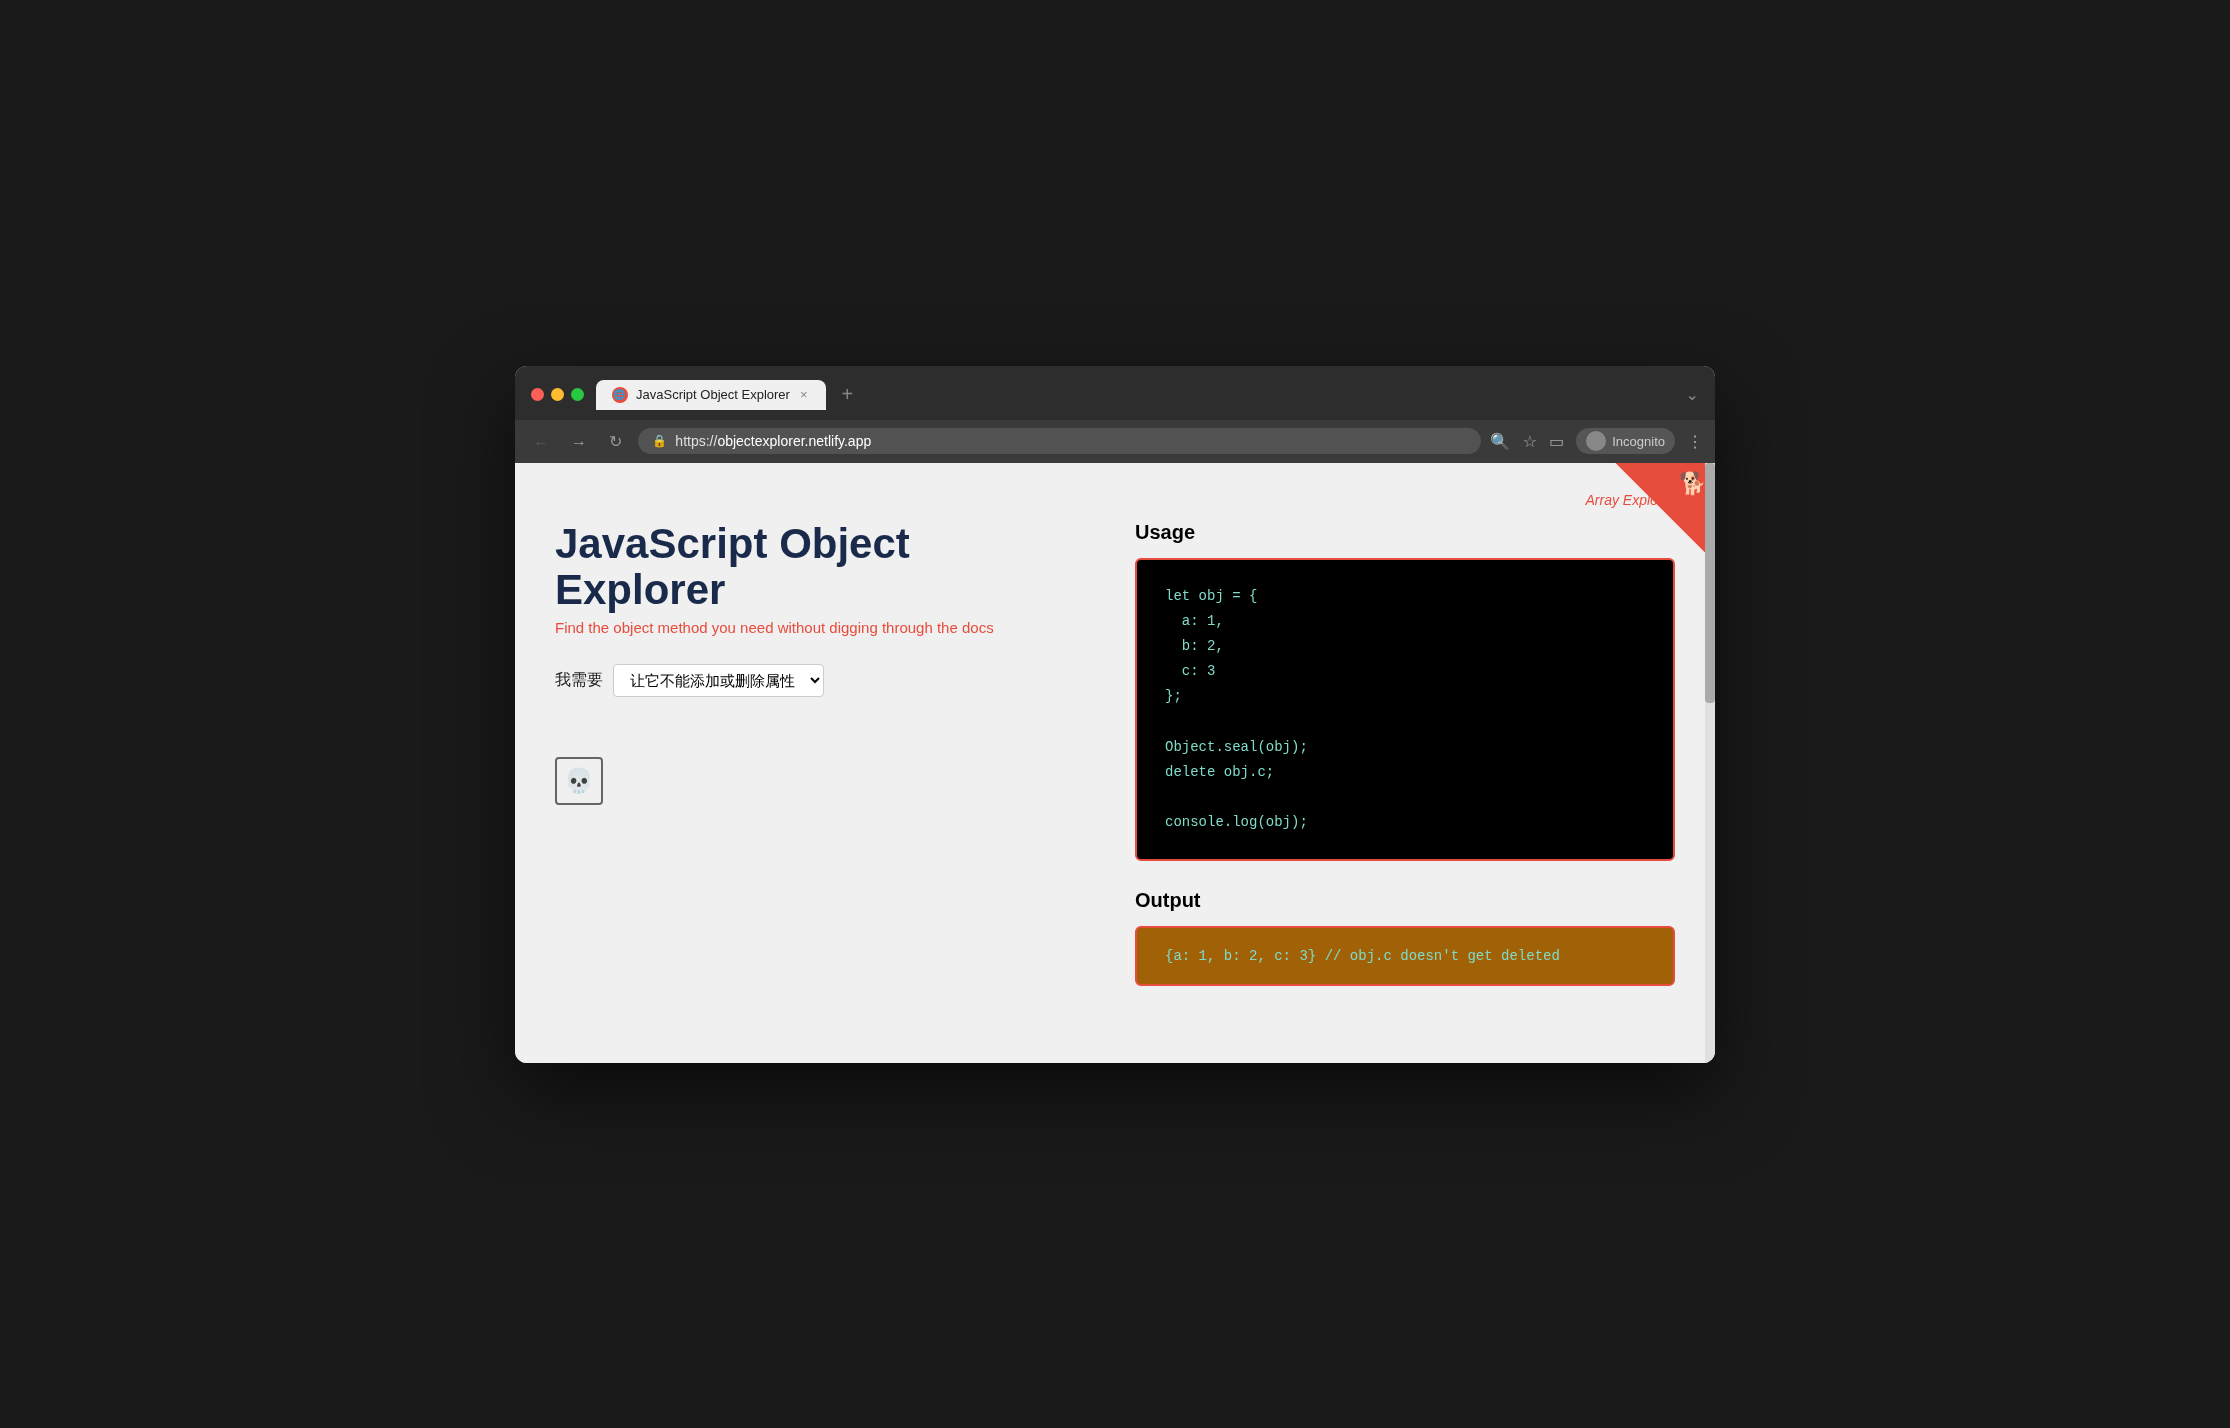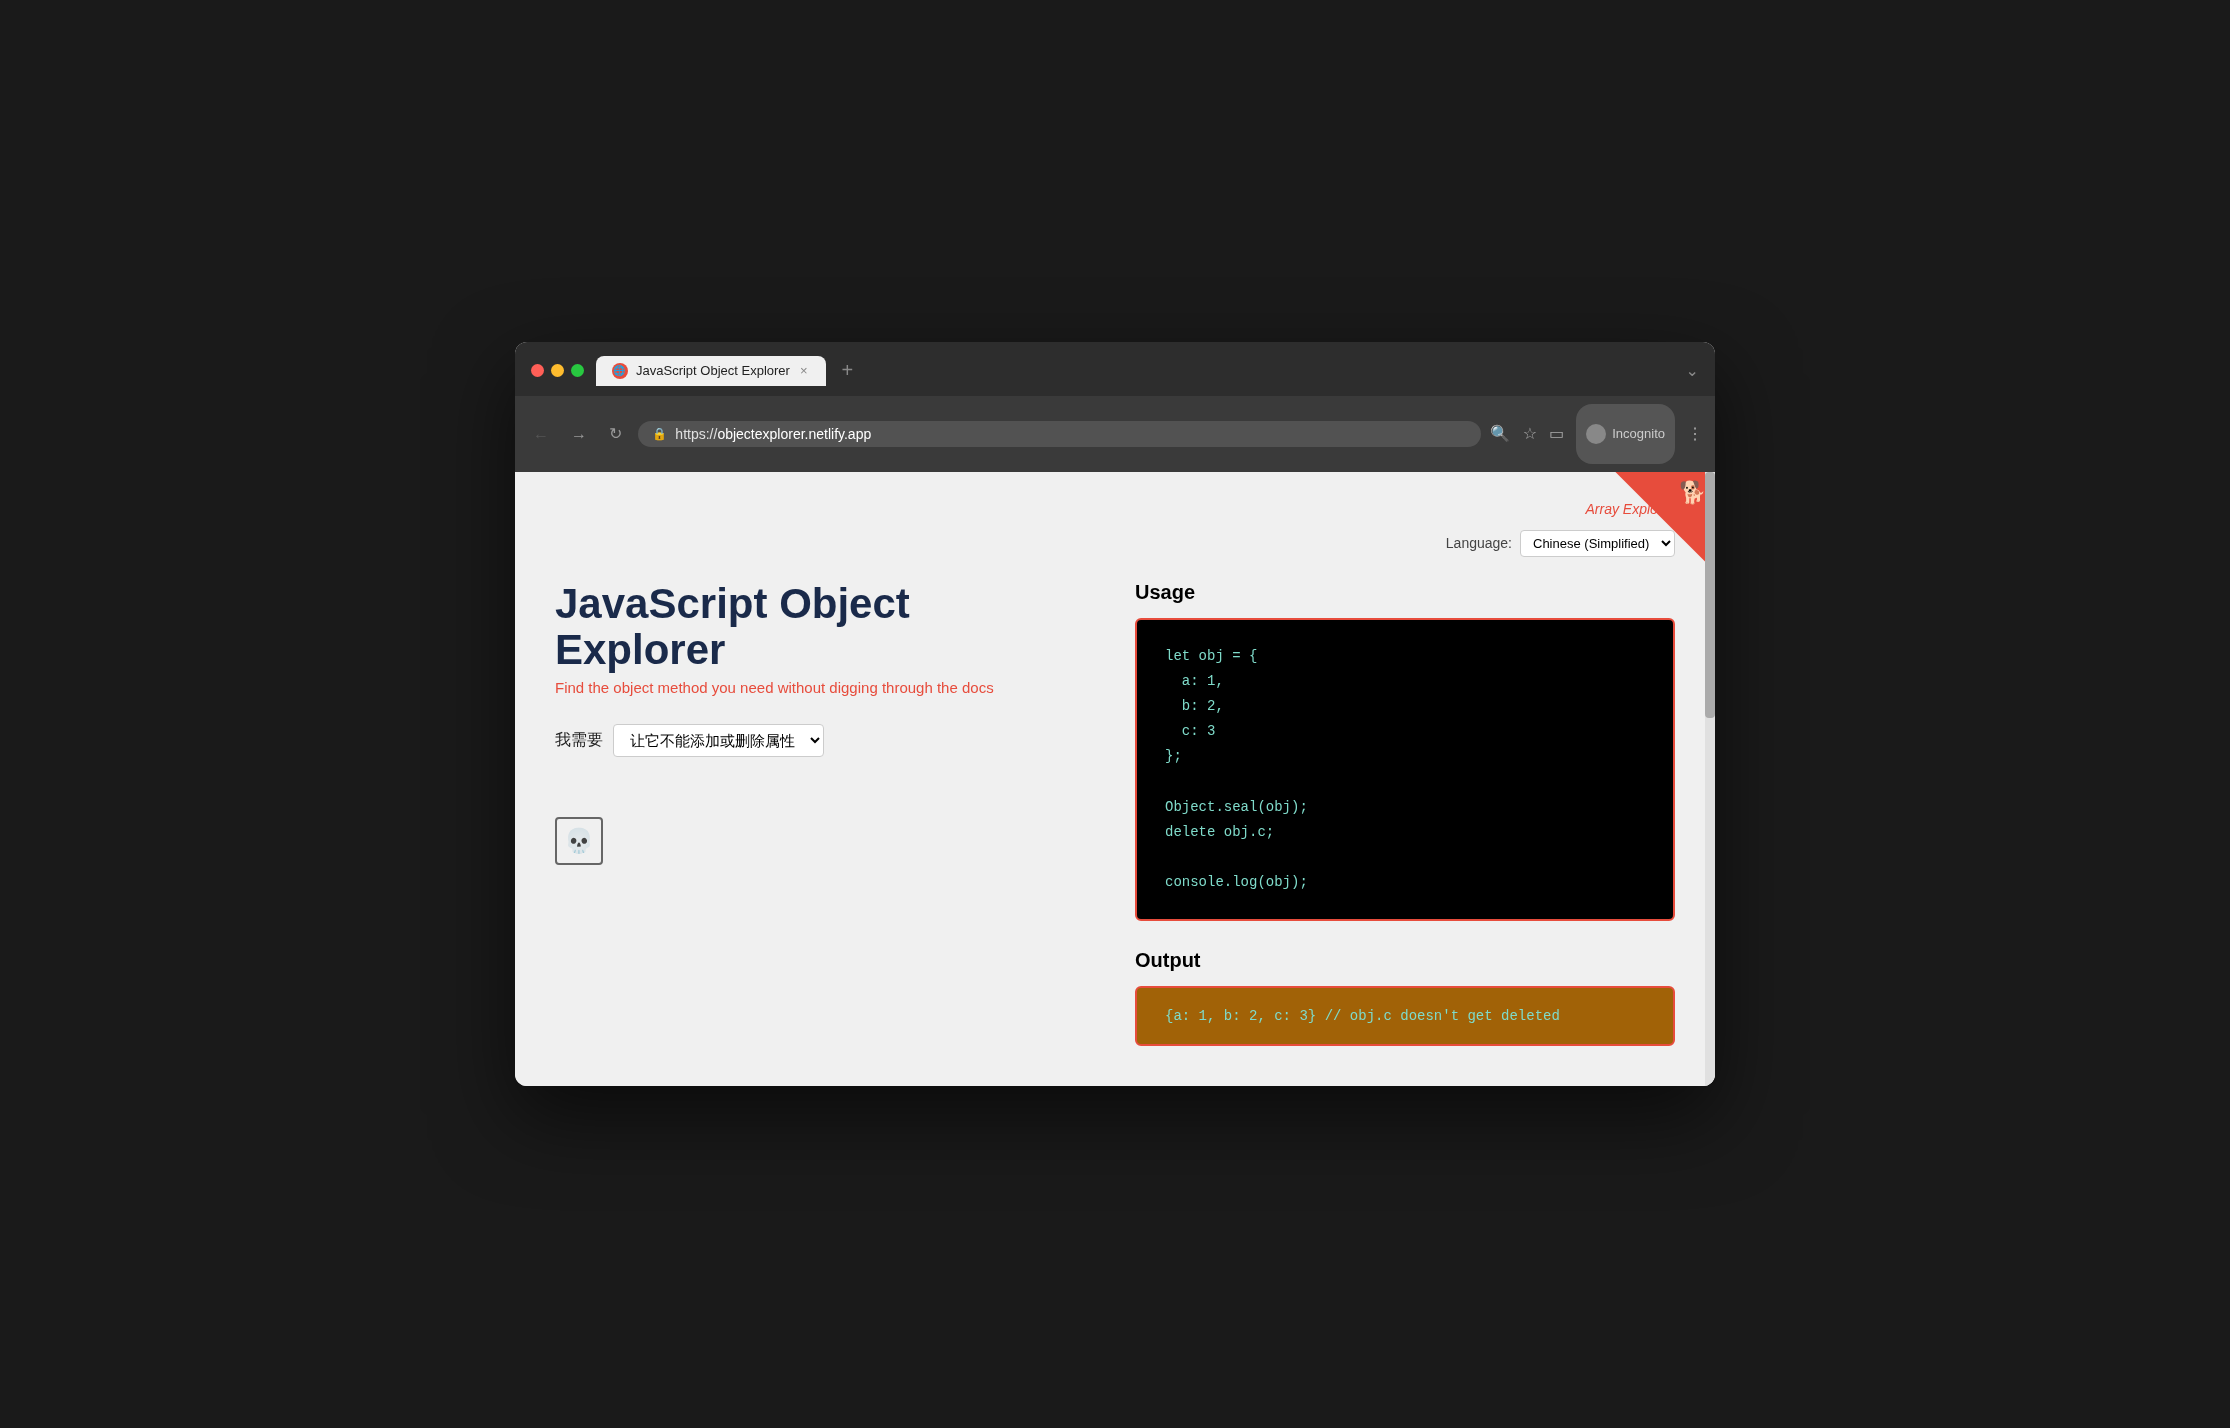--- a/index.html
+++ b/index.html
@@ -156,21 +156,21 @@
       font-size: 16px;
       cursor: pointer;
     }
 
     .incognito-badge {
       display: flex;
       align-items: center;
       gap: 6px;
       background: #555;
       border-radius: 16px;
-      padding: 20px 10px;
+      padding: 3px 10px;
       color: #ccc;
       font-size: 13px;
     }
 
     .incognito-avatar {
       width: 20px;
       height: 20px;
       background: #888;
       border-radius: 50%;
     }
@@ -445,27 +445,20 @@
     <div class="corner-ribbon">
       <div class="corner-ribbon-inner">
         <span class="ribbon-dog">🐕</span>
       </div>
     </div>
 
     <div class="top-links">
       <a class="array-explorer-link">Array Explorer</a>
     </div>
 
-    <div class="language-selector">
-      <span>Language:</span>
-      <select class="language-select">
-        <option>Chinese (Simplified)</option>
-        <option>English</option>
-      </select>
-    </div>
 
     <div class="main-layout">
 
       <div class="left-panel">
         <h1 class="page-title">JavaScript Object Explorer</h1>
         <p class="page-subtitle">Find the object method you need without digging through the docs</p>
 
 
         <div class="query-row">
           <span class="query-label">我需要</span>

